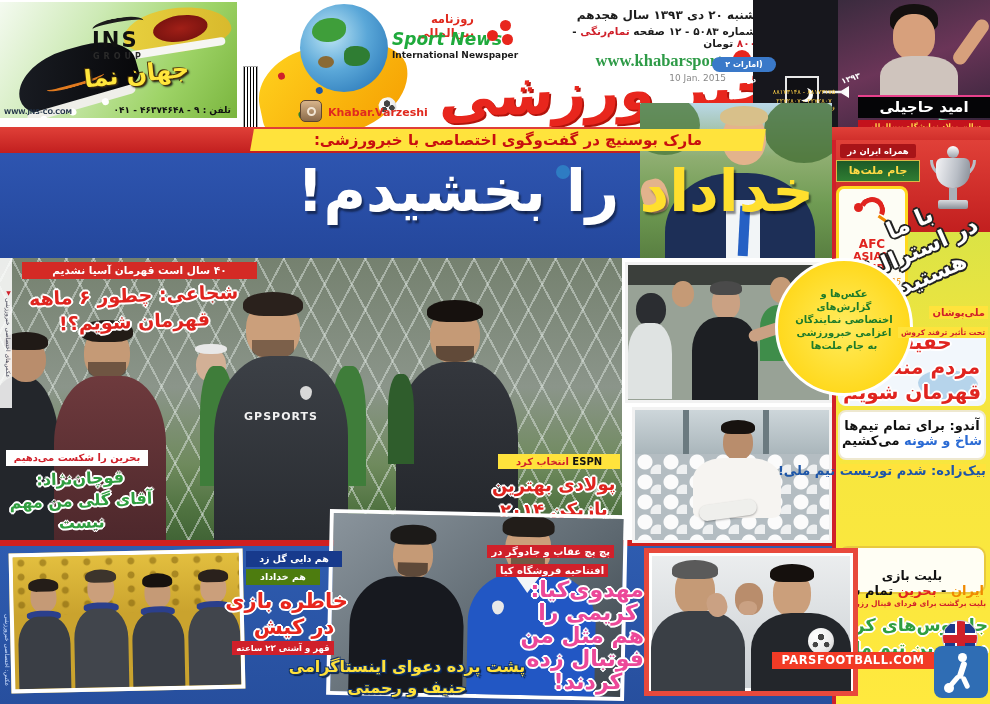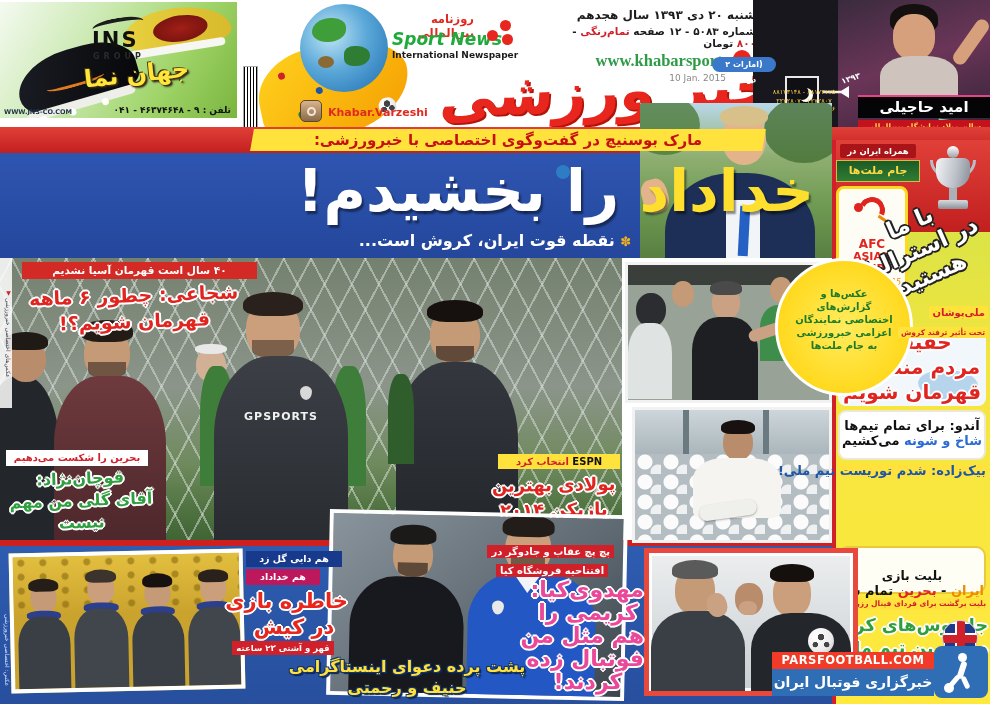--- a/index.html
+++ b/index.html
@@ -147,24 +147,20 @@
     <div class="abs" style="left:99px;bottom:2px;width:10px;height:50px;background:#2560c4;transform:rotate(3deg)"></div>
     <div class="abs" style="left:82px;top:10px;width:44px;height:52px;background:#e3b38c;border-radius:48%"></div>
     <div class="abs" style="left:80px;top:3px;width:48px;height:20px;background:#d8c08a;border-radius:50% 50% 40% 40%"></div>
     <div class="abs" style="left:2px;top:76px;width:26px;height:34px;background:#e3b38c;border-radius:40%;transform:rotate(-15deg)"></div>
   </div>
 
   <div class="abs b rtl nw" style="left:238px;top:148px;width:576px;text-align:right;font-size:58px;line-height:86px;z-index:6;text-shadow:2px 3px 2px rgba(0,0,0,.45)">
     <span style="color:#ffdf2e">خداداد</span>
     <span style="color:#fff">را بخشیدم!</span>
   </div>
-  <div class="abs b rtl c nw" style="left:330px;top:231px;width:330px;font-size:16px;color:#fff;z-index:6">
-    <span style="color:#f2b01e;font-size:13px">✽</span>
-    <span>نقطه قوت ایران، کروش است...</span>
-  </div>
 
   <div class="abs fence" style="left:0;top:258px;width:622px;height:287px;overflow:hidden">
 
     <div class="abs" style="left:-18px;top:118px;width:78px;height:170px;background:#23262b;border-radius:45% 45% 0 0"></div>
     <div class="abs" style="left:6px;top:80px;width:40px;height:44px;background:#b98d6c;border-radius:48%"></div>
     <div class="abs" style="left:4px;top:74px;width:44px;height:18px;background:#201a16;border-radius:50% 50% 30% 30%"></div>
 
     <div class="abs" style="left:84px;top:70px;width:46px;height:52px;background:#c59a76;border-radius:46%"></div>
     <div class="abs" style="left:81px;top:62px;width:52px;height:22px;background:#221b16;border-radius:50% 50% 35% 35%"></div>
     <div class="abs" style="left:88px;top:104px;width:38px;height:16px;background:rgba(40,30,24,.55);border-radius:0 0 45% 45%"></div>
@@ -354,21 +350,21 @@
       <div class="abs" style="left:13px;top:0;width:26px;height:30px;background:#cb9f7b;border-radius:46%"></div>
       <div class="abs" style="left:11px;top:-4px;width:30px;height:13px;background:#2a211c;border-radius:50% 50% 30% 30%"></div>
       <div class="abs" style="left:9px;top:28px;width:34px;height:10px;background:#2b3f8c;border-radius:40%"></div>
       <div class="abs" style="left:0;top:34px;width:52px;height:78px;background:#41454c;border-radius:38% 38% 0 0"></div>
     </div>
   </div>
 
   <div class="abs" style="left:0;top:600px;width:11px;height:100px;writing-mode:vertical-rl;font-size:6px;color:#cfe0ff;text-align:center;z-index:4">عکس: اختصاصی خبرورزشی</div>
 
   <div class="abs b rtl c nw" style="left:246px;top:551px;width:96px;height:16px;line-height:16px;font-size:9.5px;color:#fff;background:#173a8c;z-index:5">هم دایی گل زد</div>
-  <div class="abs b rtl c nw" style="left:246px;top:569px;width:74px;height:16px;line-height:16px;font-size:9.5px;color:#fff;background:#be185d;z-index:5">هم خداداد</div>
+  <div class="abs b rtl c nw" style="left:246px;top:569px;width:74px;height:16px;line-height:16px;font-size:9.5px;color:#fff;background:#4d7c0f;z-index:5">هم خداداد</div>
   <div class="abs b rtl c ow" style="left:240px;top:588px;width:108px;font-size:21px;line-height:26px;color:#e8261d;z-index:5">
     <div class="nw">خاطره بازی</div>
     <div class="nw">در کیش</div>
   </div>
   <div class="abs b rtl c nw" style="left:232px;top:641px;width:102px;height:14px;line-height:14px;font-size:8.5px;color:#fff;background:#d0202a;z-index:5">قهر و آشتی ۲۳ ساعته</div>
   <div class="abs b rtl c od" style="left:243px;top:656px;width:328px;font-size:16px;line-height:21px;color:#ffe13a;z-index:6">
     <div class="nw">پشت پرده دعوای اینستاگرامی</div>
     <div class="nw">حنیف و رحمتی</div>
   </div>
 
@@ -405,21 +401,20 @@
     <div class="abs" style="left:2px;top:58px;width:94px;height:92px;background:#3a3f45;border-radius:40% 40% 0 0"></div>
     <div class="abs" style="left:58px;top:40px;width:20px;height:24px;background:#caa183;border-radius:45%;transform:rotate(-18deg)"></div>
     <div class="abs" style="left:86px;top:30px;width:28px;height:32px;background:#b98d6c;border-radius:46%"></div>
     <div class="abs" style="left:90px;top:48px;width:18px;height:14px;background:#caa183;border-radius:45%"></div>
     <div class="abs" style="left:124px;top:18px;width:38px;height:46px;background:#cb9f7b;border-radius:46%"></div>
     <div class="abs" style="left:121px;top:11px;width:44px;height:18px;background:#15100d;border-radius:50% 50% 30% 30%"></div>
     <div class="abs" style="left:102px;top:60px;width:100px;height:90px;background:#23262b;border-radius:40% 40% 0 0"></div>
   </div>
 
   <div class="abs b c" style="left:772px;top:652px;width:162px;height:17px;line-height:17px;font-size:11.5px;letter-spacing:.5px;color:#fff;background:#f23b26;z-index:10">PARSFOOTBALL.COM</div>
-  <div class="abs b rtl c nw" style="left:772px;top:669px;width:162px;height:27px;line-height:27px;font-size:14px;color:#fff;background:#2f6db4;z-index:10">خبرگزاری فوتبال ایران</div>
   <div class="abs" style="left:934px;top:646px;width:54px;height:52px;background:#2f6db4;border-radius:8px;z-index:11">
     <div class="abs" style="left:24px;top:7px;width:9px;height:9px;border-radius:50%;background:#fff"></div>
     <div class="abs" style="left:25px;top:15px;width:6px;height:18px;border-radius:3px;background:#fff;transform:rotate(18deg)"></div>
     <div class="abs" style="left:18px;top:28px;width:5px;height:14px;border-radius:3px;background:#fff;transform:rotate(40deg)"></div>
     <div class="abs" style="left:29px;top:30px;width:5px;height:13px;border-radius:3px;background:#fff;transform:rotate(-25deg)"></div>
     <div class="abs" style="left:10px;top:37px;width:10px;height:10px;border-radius:50%;background:#fff"></div>
   </div>
 
 </div>
 

